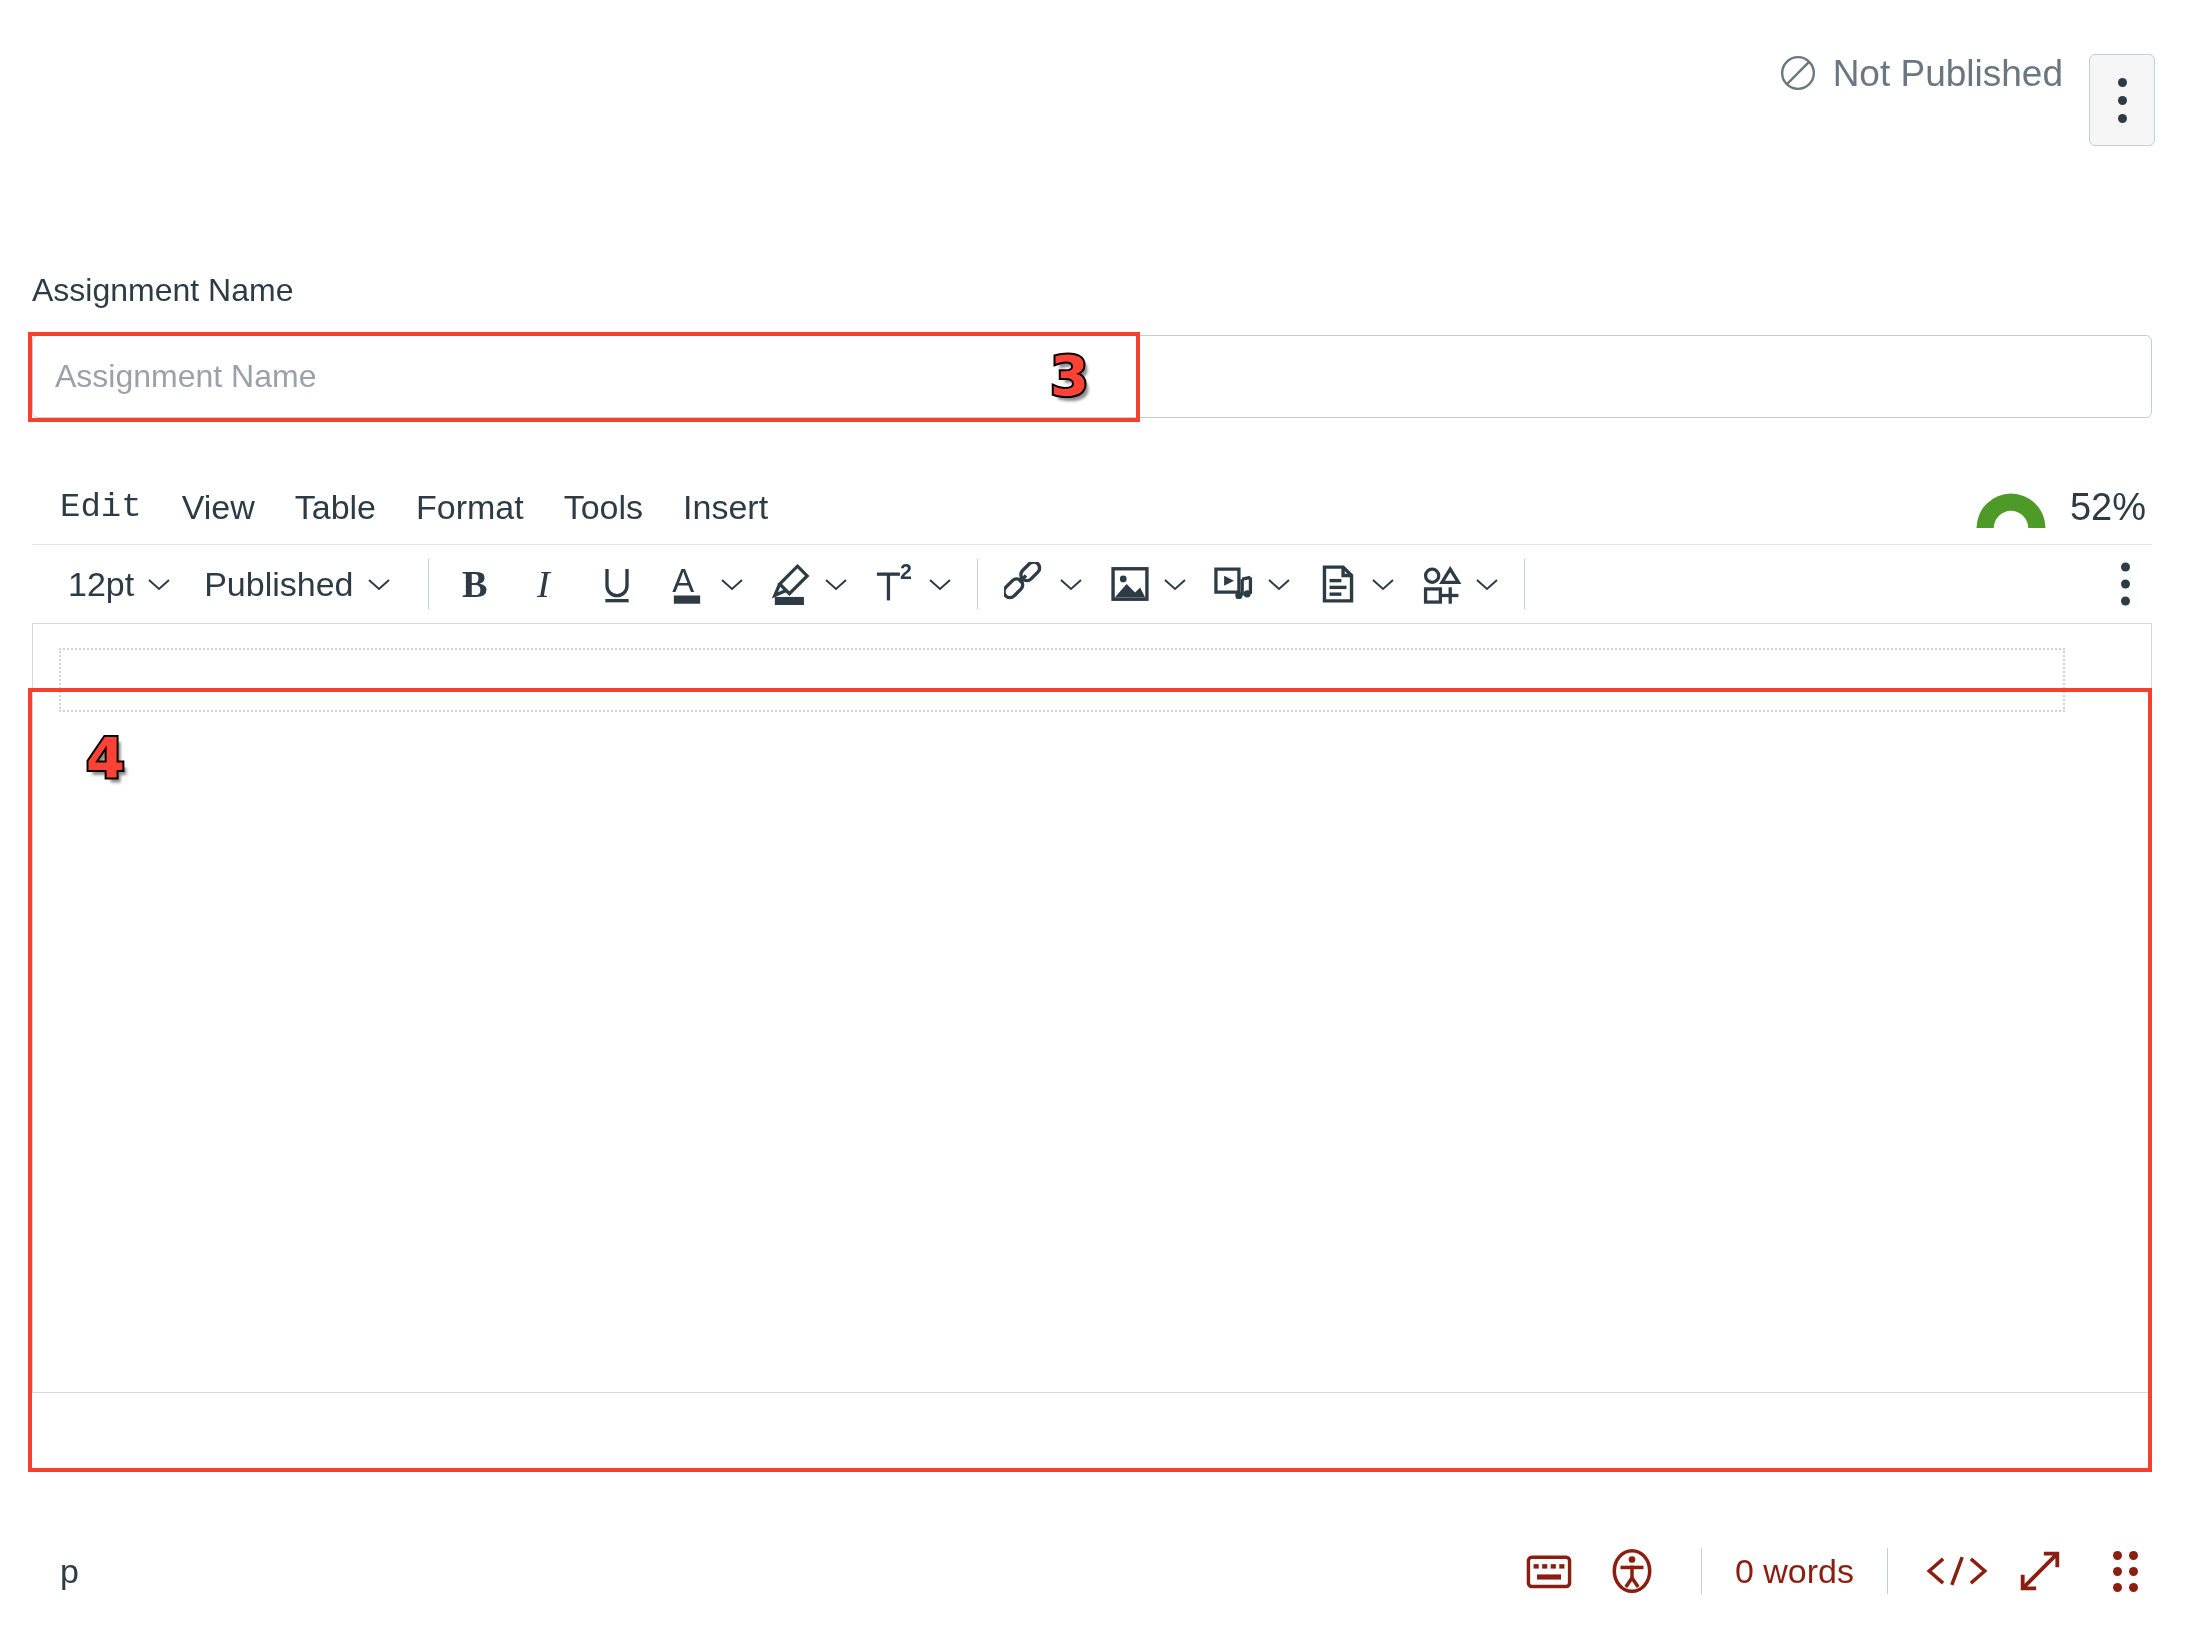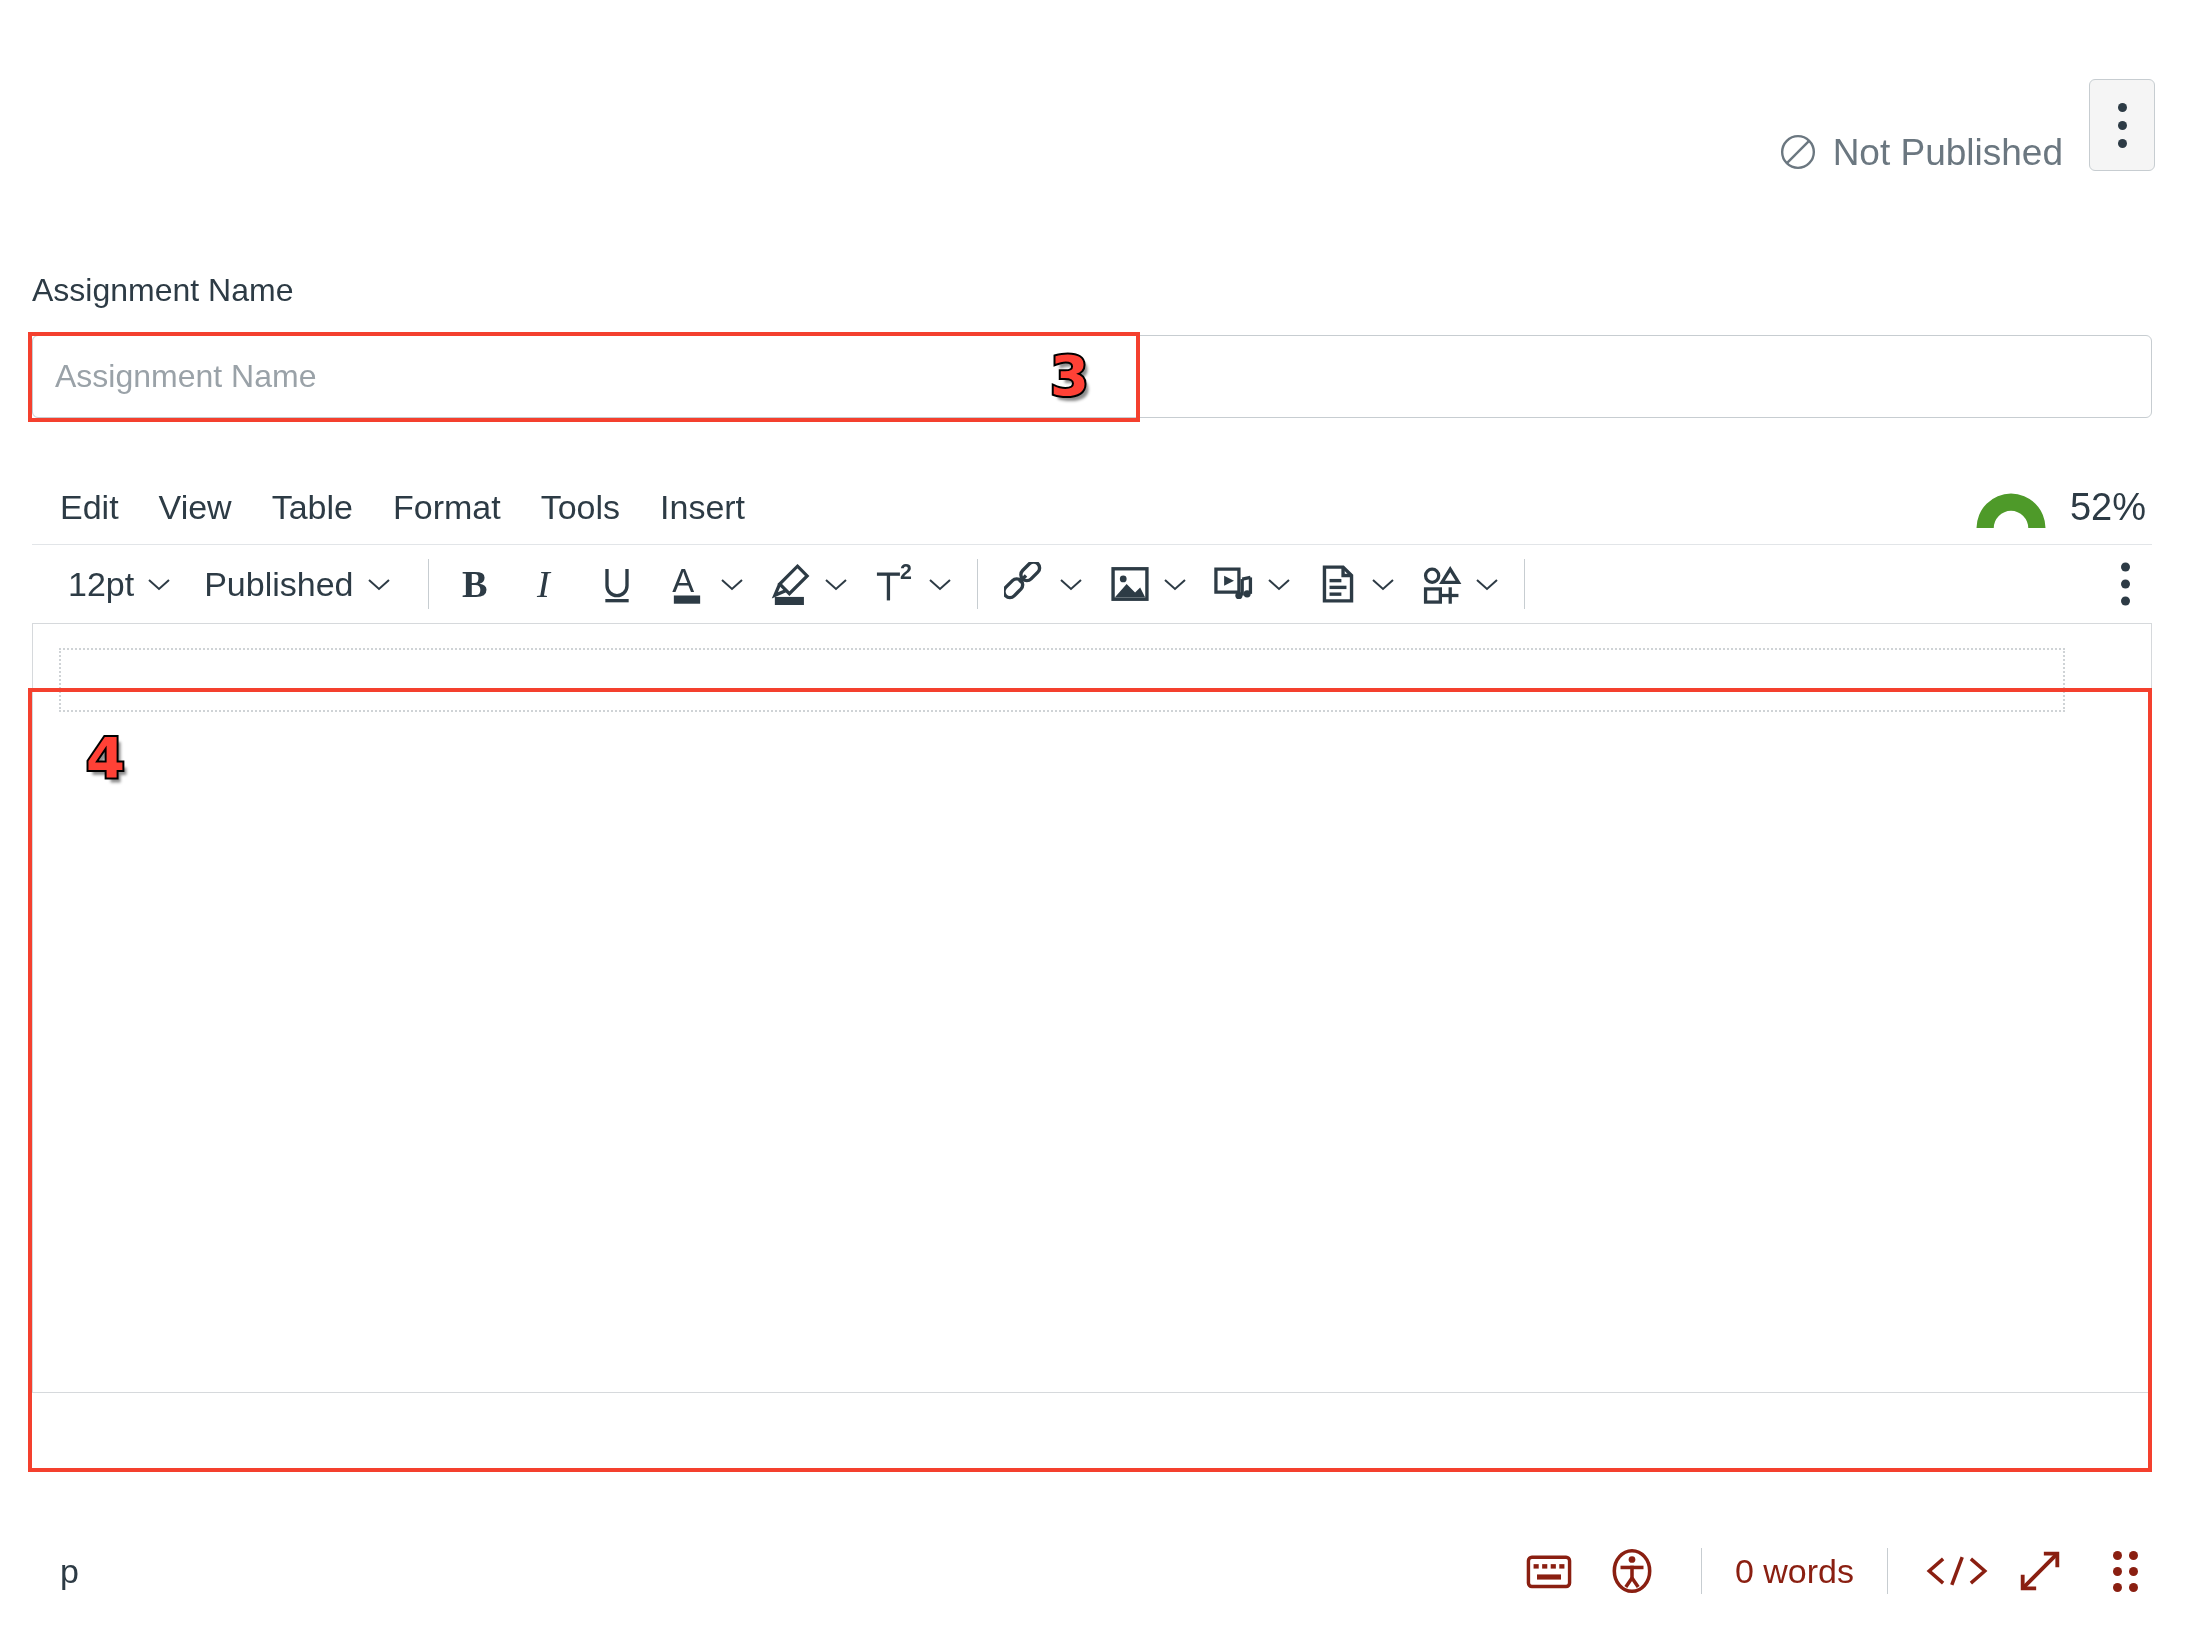--- a/index.html
+++ b/index.html
@@ -12,24 +12,24 @@
     height: 1647px;
     font-family: "Liberation Sans", sans-serif;
     color: #2d3b45;
     position: relative;
     overflow: hidden;
   }
 
   
   .header-row {
     position: absolute;
-    top: 79px;
+    top: 54px;
     right: 46px;
     display: flex;
-    align-items: flex-end;
+    align-items: flex-start;
     gap: 26px;
   }
   .publish-status {
     display: flex;
     align-items: center;
     gap: 16px;
     font-size: 37px;
     color: #6b7780;
     line-height: 1;
   }
@@ -101,21 +101,21 @@
     border-bottom: 1px solid #e2e5e8;
   }
   .menu-item {
     font-size: 34px;
     color: #2d3b45;
     padding: 0 20px;
     line-height: 1;
     cursor: pointer;
     white-space: nowrap;
   }
-  .menu-item:first-child { padding-left: 28px; }
+  .menu-item:first-child { padding-left: 28px; font-family: Liberation Mono, monospace; }
   .a11y-score {
     position: absolute;
     right: 6px;
     top: 50%;
     transform: translateY(-50%);
     display: flex;
     align-items: center;
     gap: 16px;
   }
   .gauge { display: block; width: 86px; height: 46px; }

